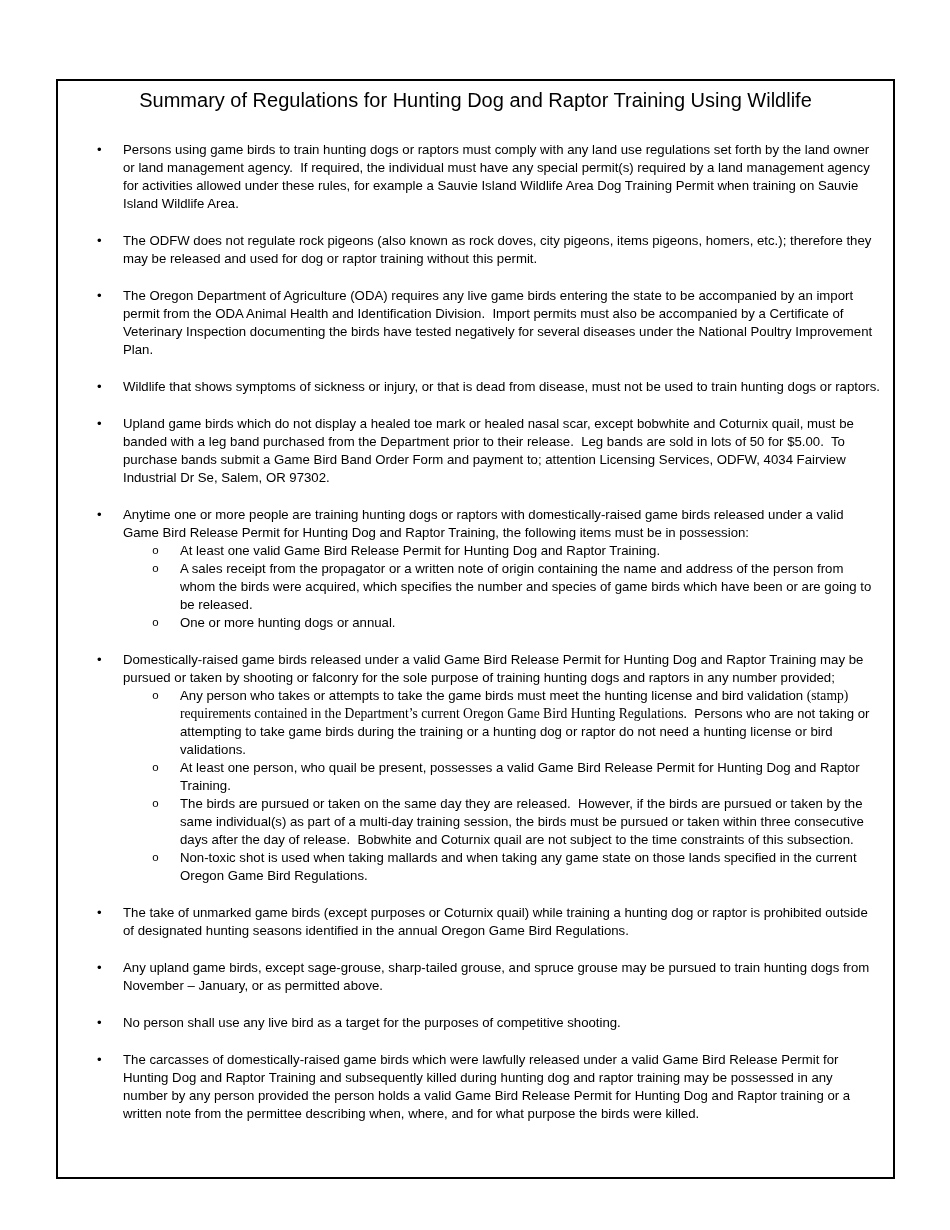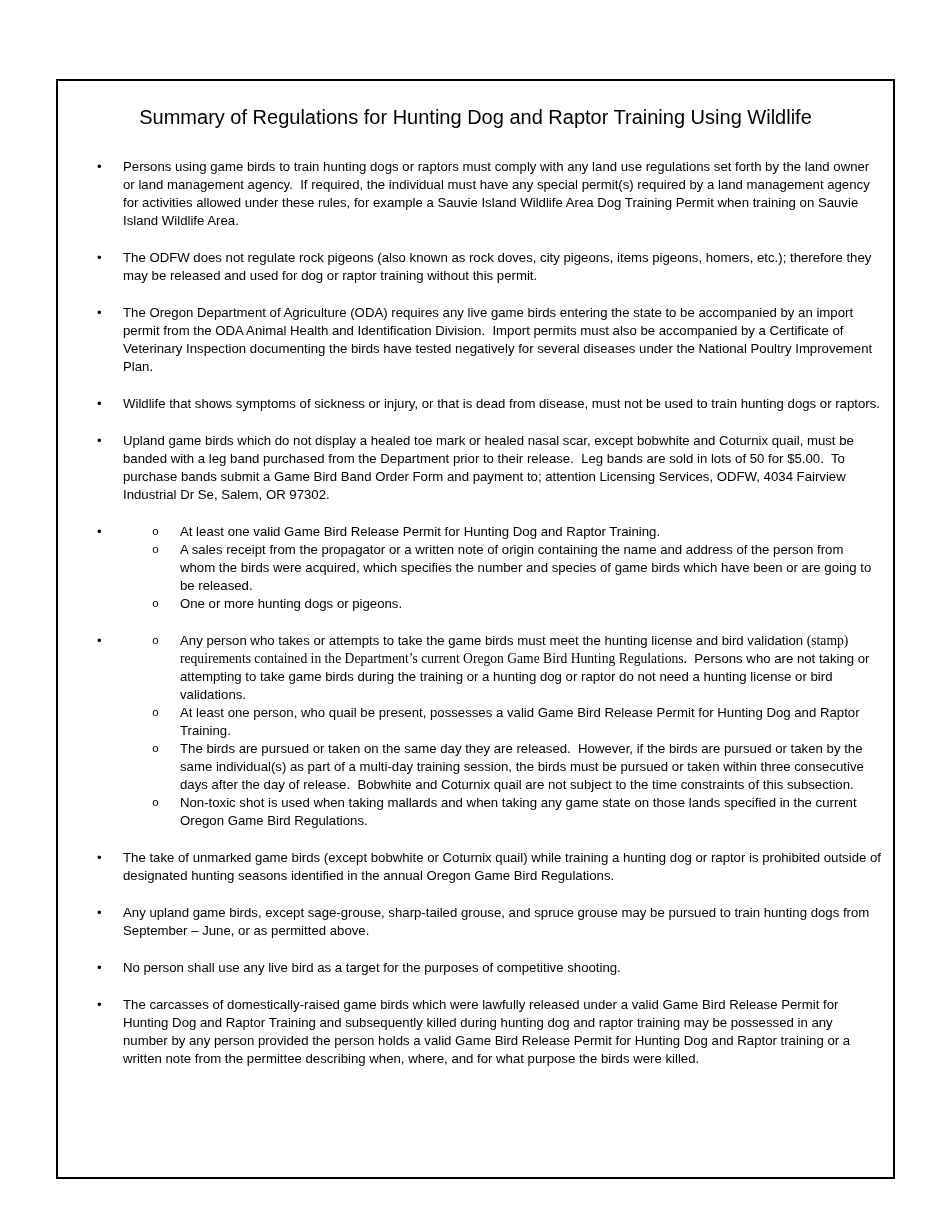--- a/index.html
+++ b/index.html
@@ -17,21 +17,21 @@
     left: 56px;
     top: 79px;
     width: 839px;
     height: 1100px;
     border: 2px solid #000000;
     box-sizing: border-box;
     background: #ffffff;
     overflow: hidden;
   }
   .title {
-    margin-top: 24px;
+    margin-top: 7px;
     text-align: center;
     font-size: 20px;
     line-height: 24px;
     white-space: pre-wrap;
   }
   ul.l1 {
     list-style: none;
     margin: 29px 0 0 0;
     padding: 0 12px 0 39px;
   }
@@ -107,40 +107,42 @@
     <li>
       <span class="b1-glyph">•</span>
       <div class="content">
         <span class="txt">Upland game birds which do not display a healed toe mark or healed nasal scar, except bobwhite and Coturnix quail, must be banded with a leg band purchased from the Department prior to their release.  Leg bands are sold in lots of 50 for $5.00.  To purchase bands submit a Game Bird Band Order Form and payment to; attention Licensing Services, ODFW, 4034 Fairview Industrial Dr Se, Salem, OR 97302.</span>
       </div>
     </li>
 
     <li>
       <span class="b1-glyph">•</span>
       <div class="content">
+        <span class="txt">Anytime one or more people are training hunting dogs or raptors with domestically-raised game birds released under a valid Game Bird Release Permit for Hunting Dog and Raptor Training, the following items must be in possession:</span>
         <ul class="l2">
           <li>
             <span class="b2-glyph">o</span>
             <span class="txt">At least one valid Game Bird Release Permit for Hunting Dog and Raptor Training.</span>
           </li>
           <li>
             <span class="b2-glyph">o</span>
             <span class="txt">A sales receipt from the propagator or a written note of origin containing the name and address of the person from whom the birds were acquired, which specifies the number and species of game birds which have been or are going to be released.</span>
           </li>
           <li>
             <span class="b2-glyph">o</span>
-            <span class="txt">One or more hunting dogs or pigeons.</span>
+            <span class="txt">One or more hunting dogs or annual.</span>
           </li>
         </ul>
       </div>
     </li>
 
     <li>
       <span class="b1-glyph">•</span>
       <div class="content">
+        <span class="txt">Domestically-raised game birds released under a valid Game Bird Release Permit for Hunting Dog and Raptor Training may be pursued or taken by shooting or falconry for the sole purpose of training hunting dogs and raptors in any number provided;</span>
         <ul class="l2">
           <li>
             <span class="b2-glyph">o</span>
             <span class="txt"><span>Any person who takes or attempts to take the game birds must meet the hunting license and bird validation </span><span class="serif">(stamp) requirements contained in the Department’s current Oregon Game Bird Hunting Regulations.</span><span>  Persons who are not taking or attempting to take game birds during the training or a hunting dog or raptor do not need a hunting license or bird validations.</span></span>
           </li>
           <li>
             <span class="b2-glyph">o</span>
             <span class="txt">At least one person, who quail be present, possesses a valid Game Bird Release Permit for Hunting Dog and Raptor Training.</span>
           </li>
           <li>
@@ -151,28 +153,28 @@
             <span class="b2-glyph">o</span>
             <span class="txt">Non-toxic shot is used when taking mallards and when taking any game state on those lands specified in the current Oregon Game Bird Regulations.</span>
           </li>
         </ul>
       </div>
     </li>
 
     <li>
       <span class="b1-glyph">•</span>
       <div class="content">
-        <span class="txt">The take of unmarked game birds (except bobwhite or Coturnix quail) while training a hunting dog or raptor is prohibited outside of designated hunting seasons identified in the annual Oregon Game Bird Regulations.</span>
+        <span class="txt">The take of unmarked game birds (except purposes or Coturnix quail) while training a hunting dog or raptor is prohibited outside of designated hunting seasons identified in the annual Oregon Game Bird Regulations.</span>
       </div>
     </li>
 
     <li>
       <span class="b1-glyph">•</span>
       <div class="content">
-        <span class="txt">Any upland game birds, except sage-grouse, sharp-tailed grouse, and spruce grouse may be pursued to train hunting dogs from September – June, or as permitted above.</span>
+        <span class="txt">Any upland game birds, except sage-grouse, sharp-tailed grouse, and spruce grouse may be pursued to train hunting dogs from November – January, or as permitted above.</span>
       </div>
     </li>
 
     <li>
       <span class="b1-glyph">•</span>
       <div class="content">
         <span class="txt">No person shall use any live bird as a target for the purposes of competitive shooting.</span>
       </div>
     </li>
 

